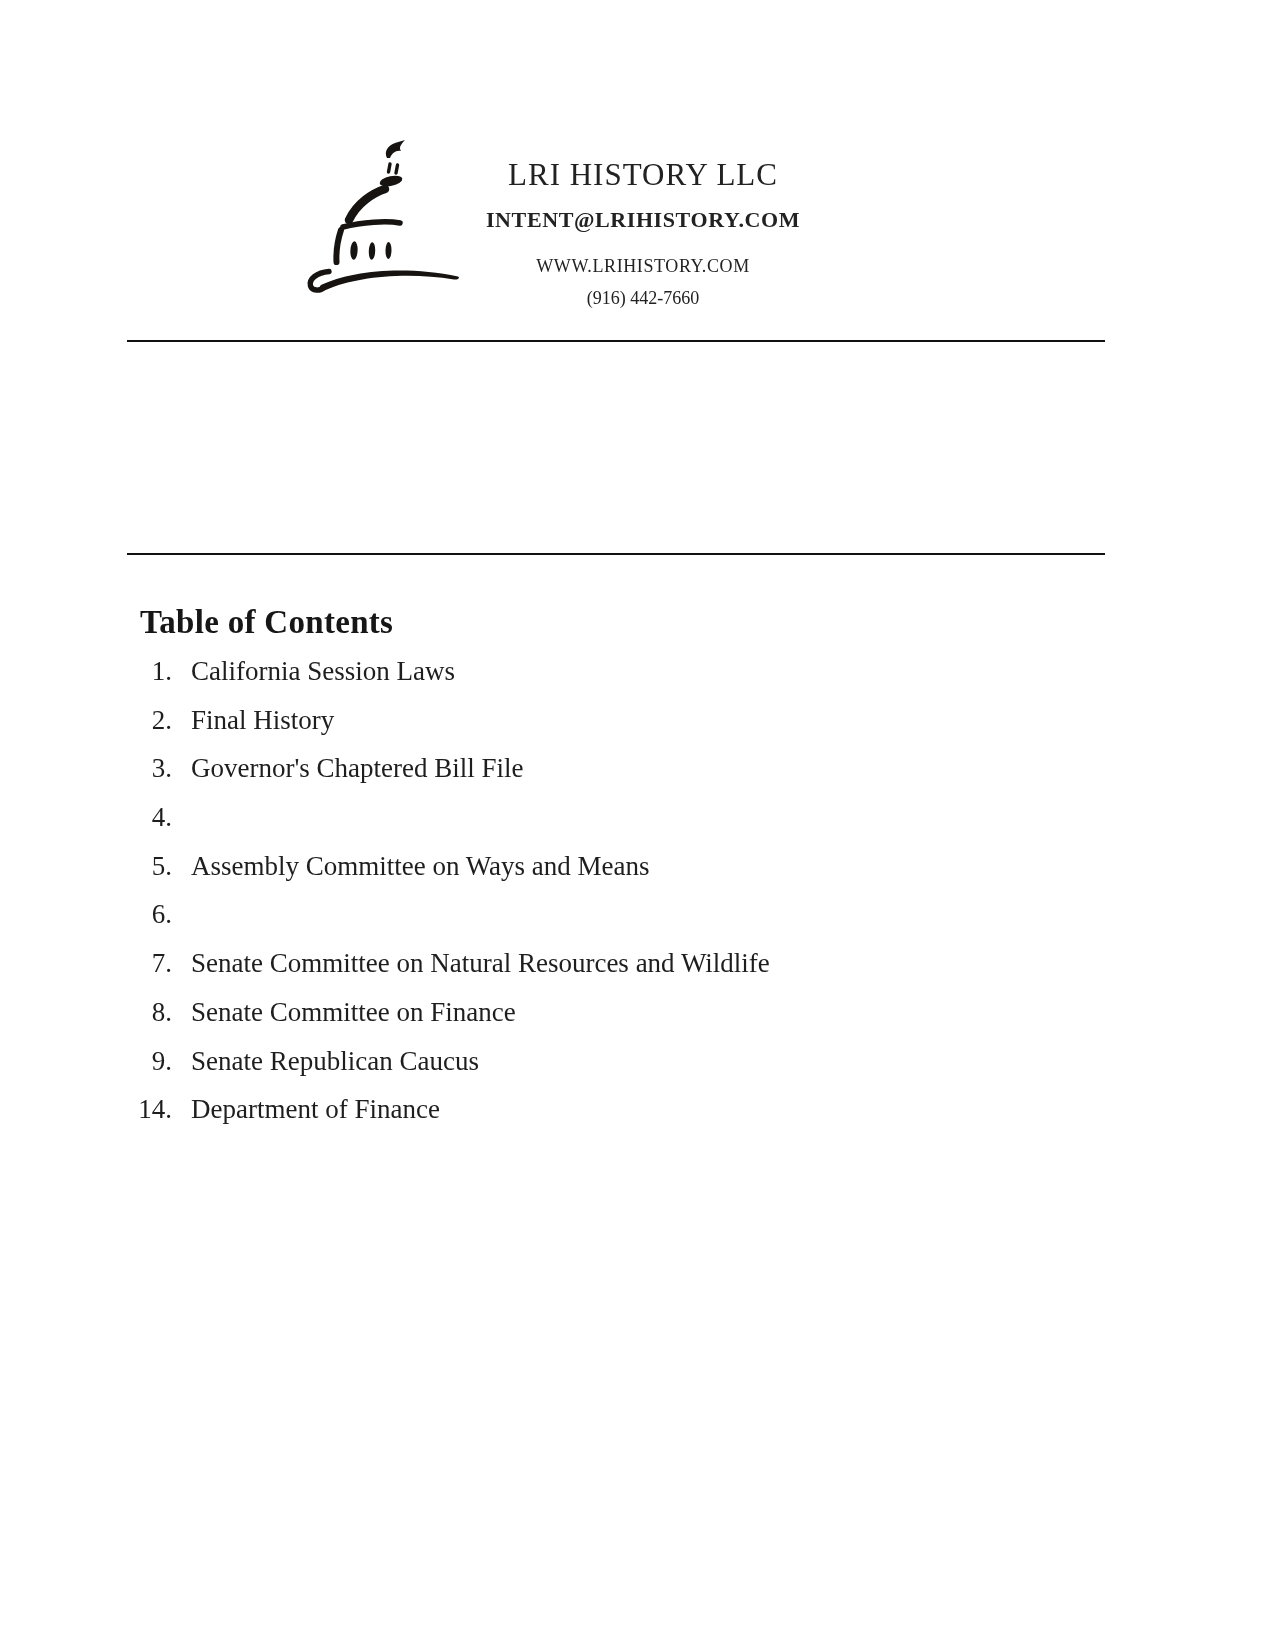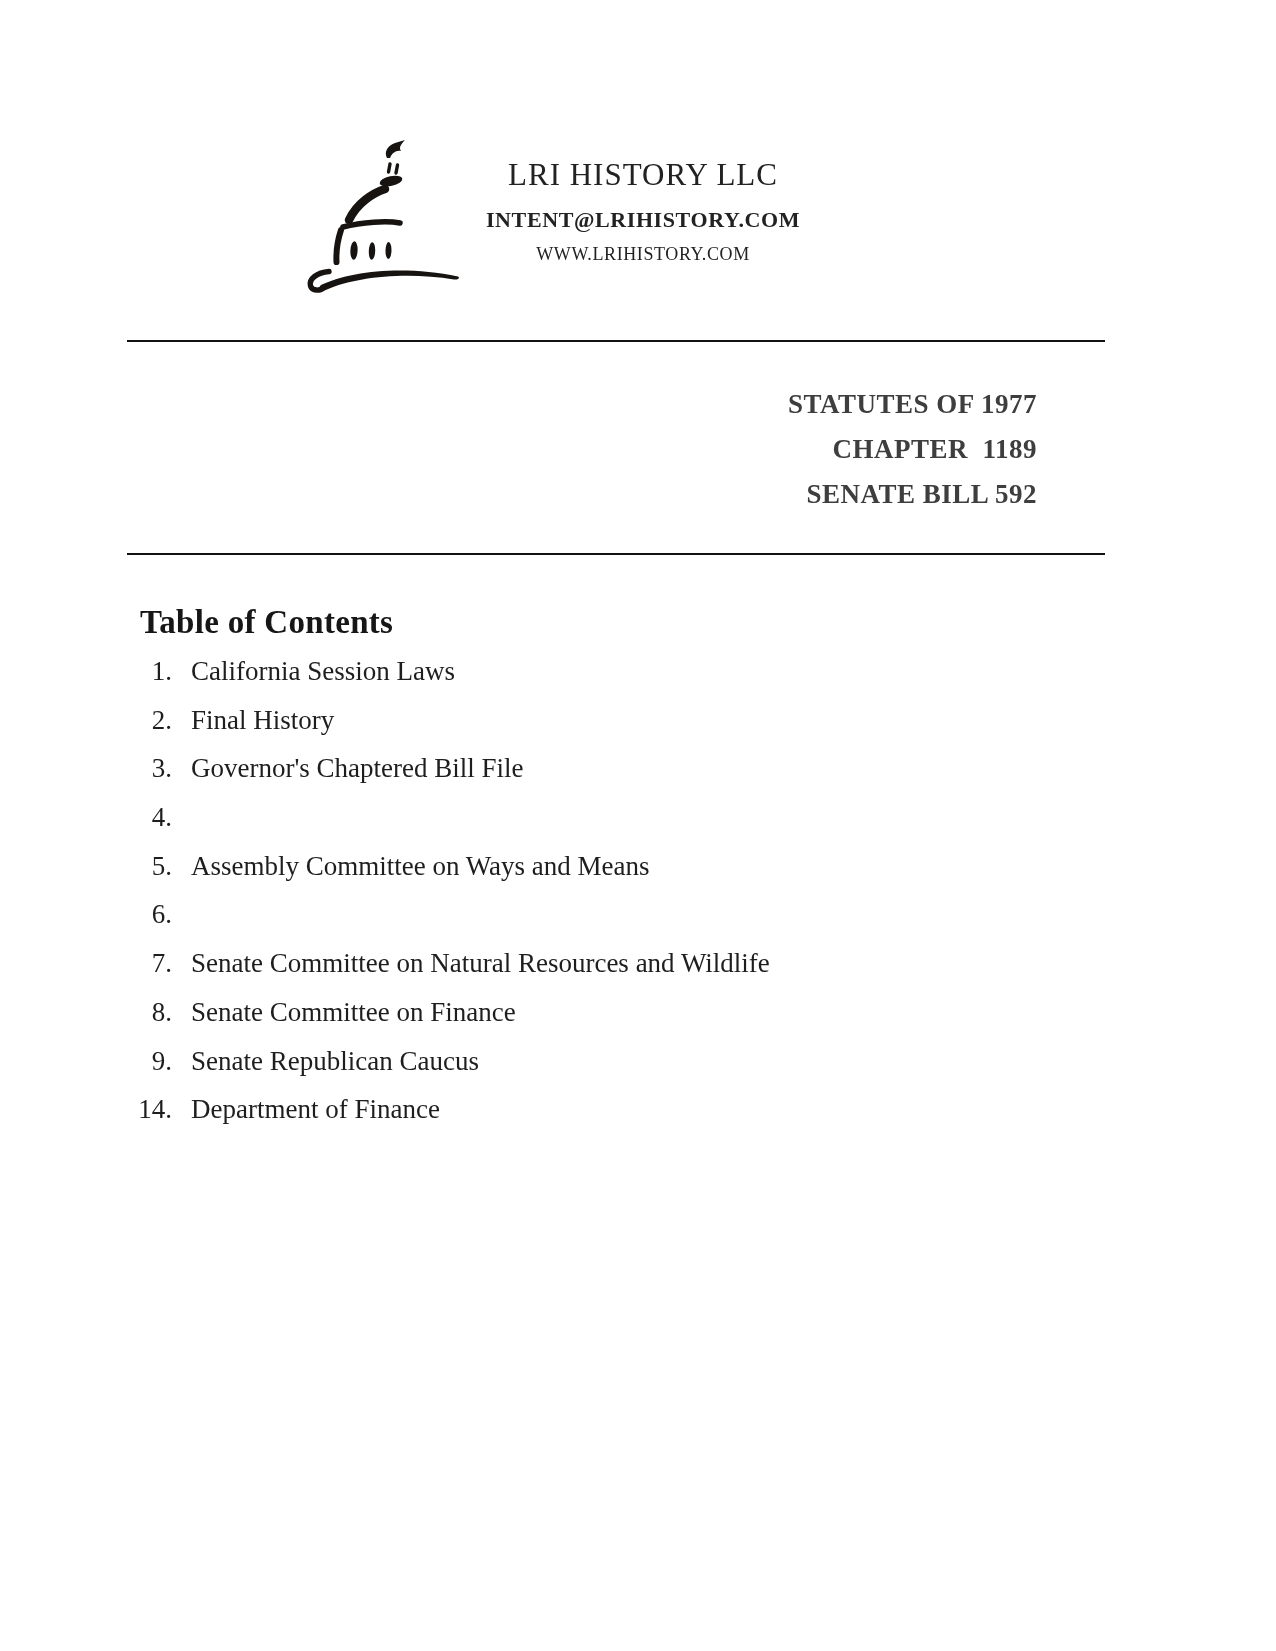--- a/index.html
+++ b/index.html
@@ -49,21 +49,21 @@
     font-size: 22px;
     line-height: 24px;
     margin-top: 14px;
     letter-spacing: 0.6px;
     white-space: nowrap;
     font-weight: bold;
   }
   .website {
     font-size: 18px;
     line-height: 24px;
-    margin-top: 10px;
+    margin-top: 22px;
     letter-spacing: 0.6px;
     white-space: nowrap;
   }
   .phone {
     font-size: 18px;
     line-height: 24px;
     margin-top: 8px;
     white-space: nowrap;
   }
 
@@ -159,29 +159,25 @@
                C114,151.5 63,157 35,169.5 C29,172 25.5,168.5 29,165 Z" fill="var(--logo-ink)" stroke="none"></path>
 
       <path d="M37,151.5 C25,152.5 16.5,159 18.5,166 C20,171 28,171.5 32.5,167" stroke-width="5.4"></path>
     </svg>
   </div>
 
   <div class="header-text">
     <div class="company">LRI HISTORY LLC</div>
     <div class="email">INTENT@LRIHISTORY.COM</div>
     <div class="website">WWW.LRIHISTORY.COM</div>
+    <div class="phone">(916) 442-7660</div>
   </div>
 
   <div class="rule rule-1"></div>
 
-  <div class="reference">
-    <div>STATUTES OF 1977</div>
-    <div>CHAPTER &nbsp;1189</div>
-    <div>SENATE BILL 592</div>
-  </div>
 
   <div class="rule rule-2"></div>
 
   <h1 class="toc-heading">Table of Contents</h1>
 
   <ol class="toc-list">
     <li>
       <span class="num">1.</span>
       <span class="label">California Session Laws</span>
     </li>

